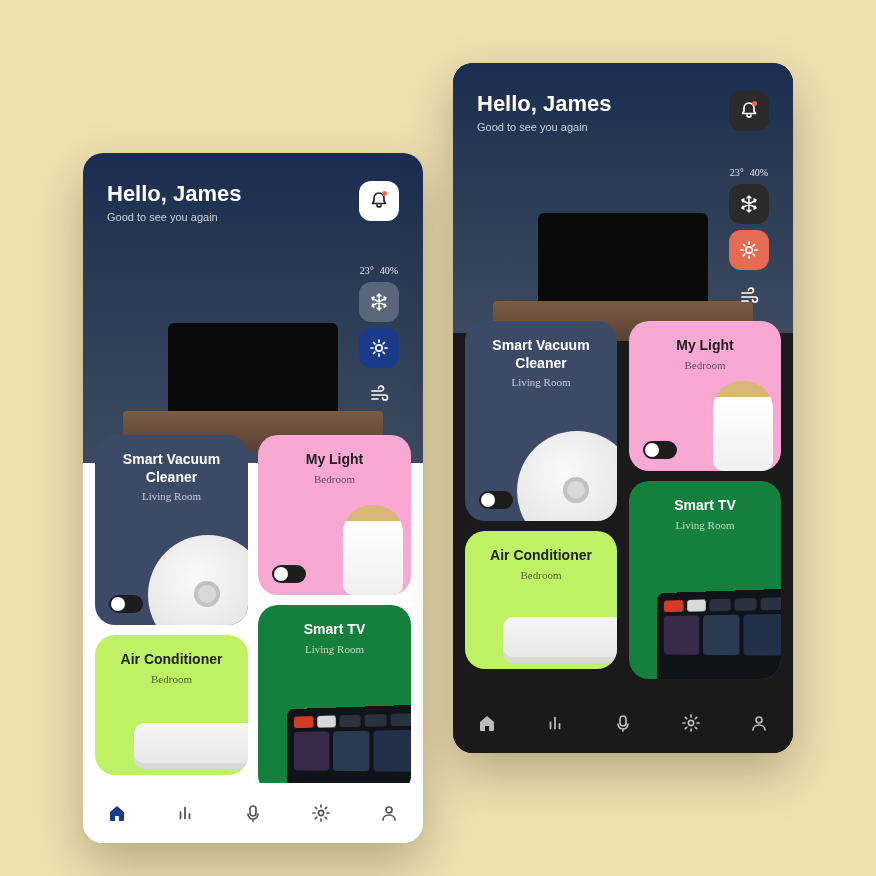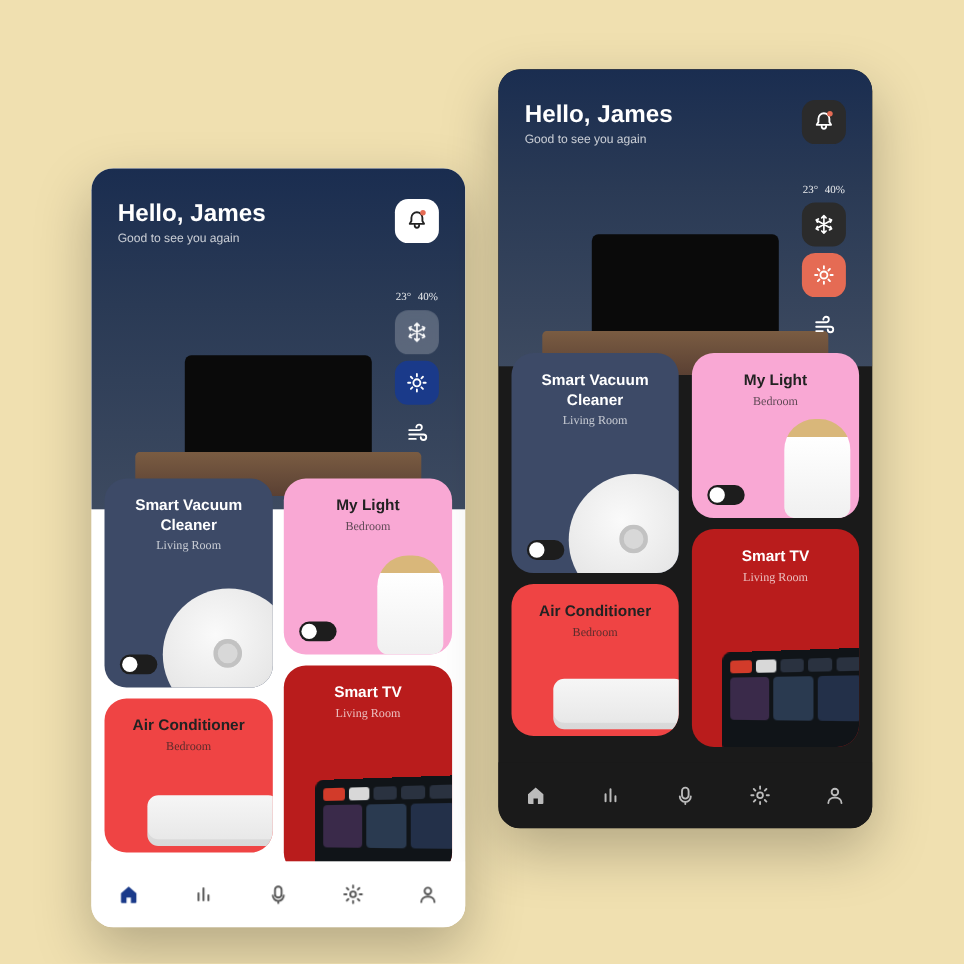--- a/index.html
+++ b/index.html
@@ -110,22 +110,22 @@
       padding: 16px;
       position: relative;
       overflow: hidden;
       min-height: 140px;
     }
     .card h3 { font-size: 14px; font-weight: 600; margin-bottom: 4px; line-height: 1.25; }
     .card p { font-size: 11px; opacity: 0.7; font-family: Liberation Serif, serif; }
 
     .card-navy { background: #3d4a67; color: #fff; min-height: 190px; }
     .card-green { background: #f9a8d4; color: #222; min-height: 160px; }
-    .card-lilac { background: #ef4444; color: #222; min-height: 140px; }
-    .card-coral { background: #b91c1c; color: #fff; min-height: 190px; }
+    .card-lilac { background: #bef264; color: #222; min-height: 140px; }
+    .card-coral { background: #15803d; color: #fff; min-height: 190px; }
 
     .phone-dark .card-navy { min-height: 200px; }
     .phone-dark .card-green { min-height: 150px; }
     .phone-dark .card-lilac { min-height: 138px; }
     .phone-dark .card-coral { min-height: 198px; }
 
     .col { display: flex; flex-direction: column; gap: 10px; text-align: center; }
 
     .toggle {
       width: 34px; height: 18px;

